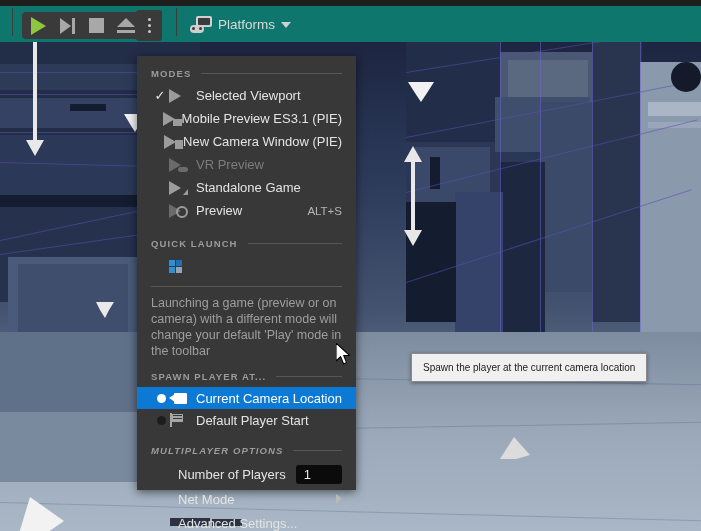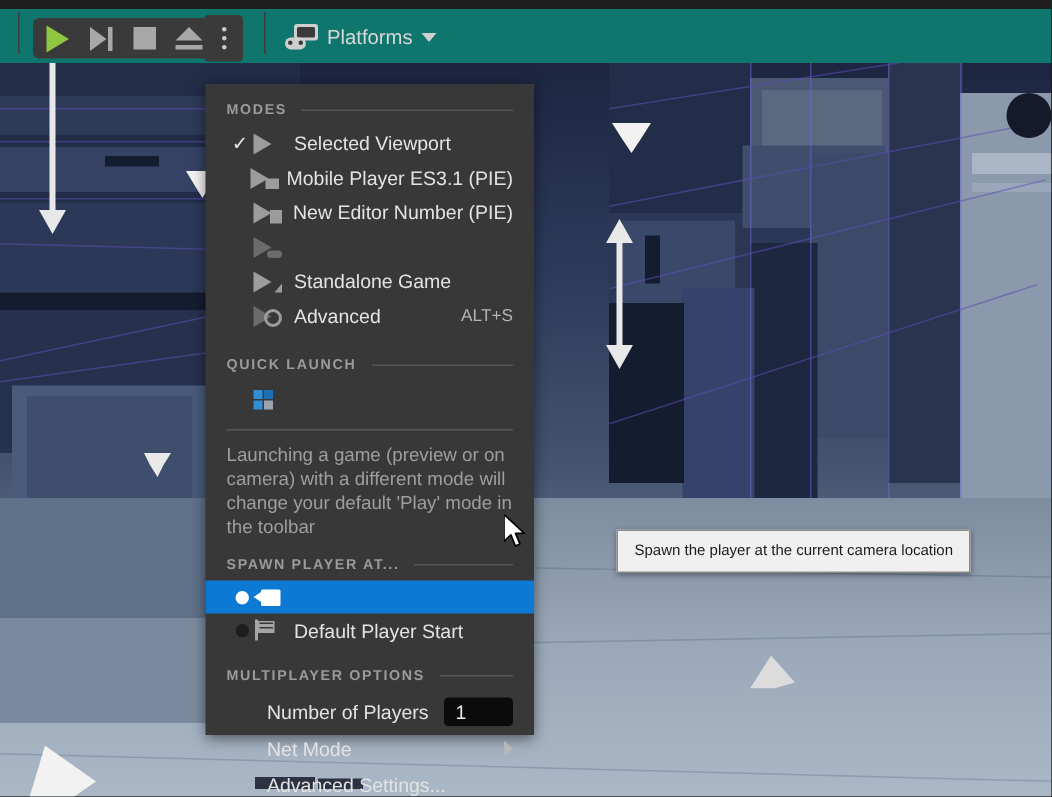--- a/index.html
+++ b/index.html
@@ -266,42 +266,43 @@
     </div>
 
     <div class="mi">
       <span class="mi-check"></span>
       <span class="mi-icon">
         <span class="ic">
             <span class="tri"></span>
             <span class="badge win"></span>
           </span>
       </span>
-      <span class="mi-label">Mobile Player ES3.1 (PIE)</span>
+      <span class="mi-label">Mobile Preview ES3.1 (PIE)</span>
     </div>
 
     <div class="mi">
       <span class="mi-check"></span>
       <span class="mi-icon">
         <span class="ic">
             <span class="tri"></span>
             <span class="badge"></span>
           </span>
       </span>
-      <span class="mi-label">New Editor Number (PIE)</span>
+      <span class="mi-label">New Camera Window (PIE)</span>
     </div>
 
     <div class="mi dis">
       <span class="mi-check"></span>
       <span class="mi-icon">
         <span class="ic">
             <span class="tri dim"></span>
             <span class="badge goggles"></span>
           </span>
       </span>
+      <span class="mi-label">VR Preview</span>
     </div>
 
     <div class="mi">
       <span class="mi-check"></span>
       <span class="mi-icon">
         <span class="ic">
             <span class="tri"></span>
             <span class="badge ar"></span>
           </span>
       </span>
@@ -309,21 +310,21 @@
     </div>
 
     <div class="mi">
       <span class="mi-check"></span>
       <span class="mi-icon">
         <span class="ic">
             <span class="tri dim"></span>
             <span class="badge gear"></span>
           </span>
       </span>
-      <span class="mi-label">Advanced</span>
+      <span class="mi-label">Preview</span>
       <span class="mi-short">ALT+S</span>
     </div>
 
     <div class="sect" style="margin-top:10px;">
       <span class="sect-label">QUICK LAUNCH</span>
       <span class="sect-rule"></span>
     </div>
 
     <div class="mi" style="height:26px;">
       <span class="mi-check"></span>
@@ -348,36 +349,37 @@
     <div class="mi sel" style="height:22px;">
       <span class="mi-check">
           <span class="radio"></span>
         </span>
       <span class="mi-icon">
         <span class="cam-ic">
             <span class="cam-body"></span>
             <span class="cam-lens"></span>
           </span>
       </span>
+      <span class="mi-label">Current Camera Location</span>
     </div>
 
     <div class="mi" style="height:22px;">
       <span class="mi-check">
           <span class="radio off"></span>
         </span>
       <span class="mi-icon">
         <span class="flag-ic">
             <span class="flag-pole"></span>
             <span class="flag-cloth"></span>
           </span>
       </span>
       <span class="mi-label">Default Player Start</span>
     </div>
 
-    <div class="sect" style="margin-top:8px;">
+    <div class="sect" style="margin-top:8px;font-style:italic;">
       <span class="sect-label">MULTIPLAYER OPTIONS</span>
       <span class="sect-rule"></span>
     </div>
 
     <div class="mi" style="height:26px;padding-left:41px;">
       <span>Number of Players</span>
       <span class="numfield">1</span>
     </div>
 
     <div class="mi" style="height:24px;padding-left:41px;">

